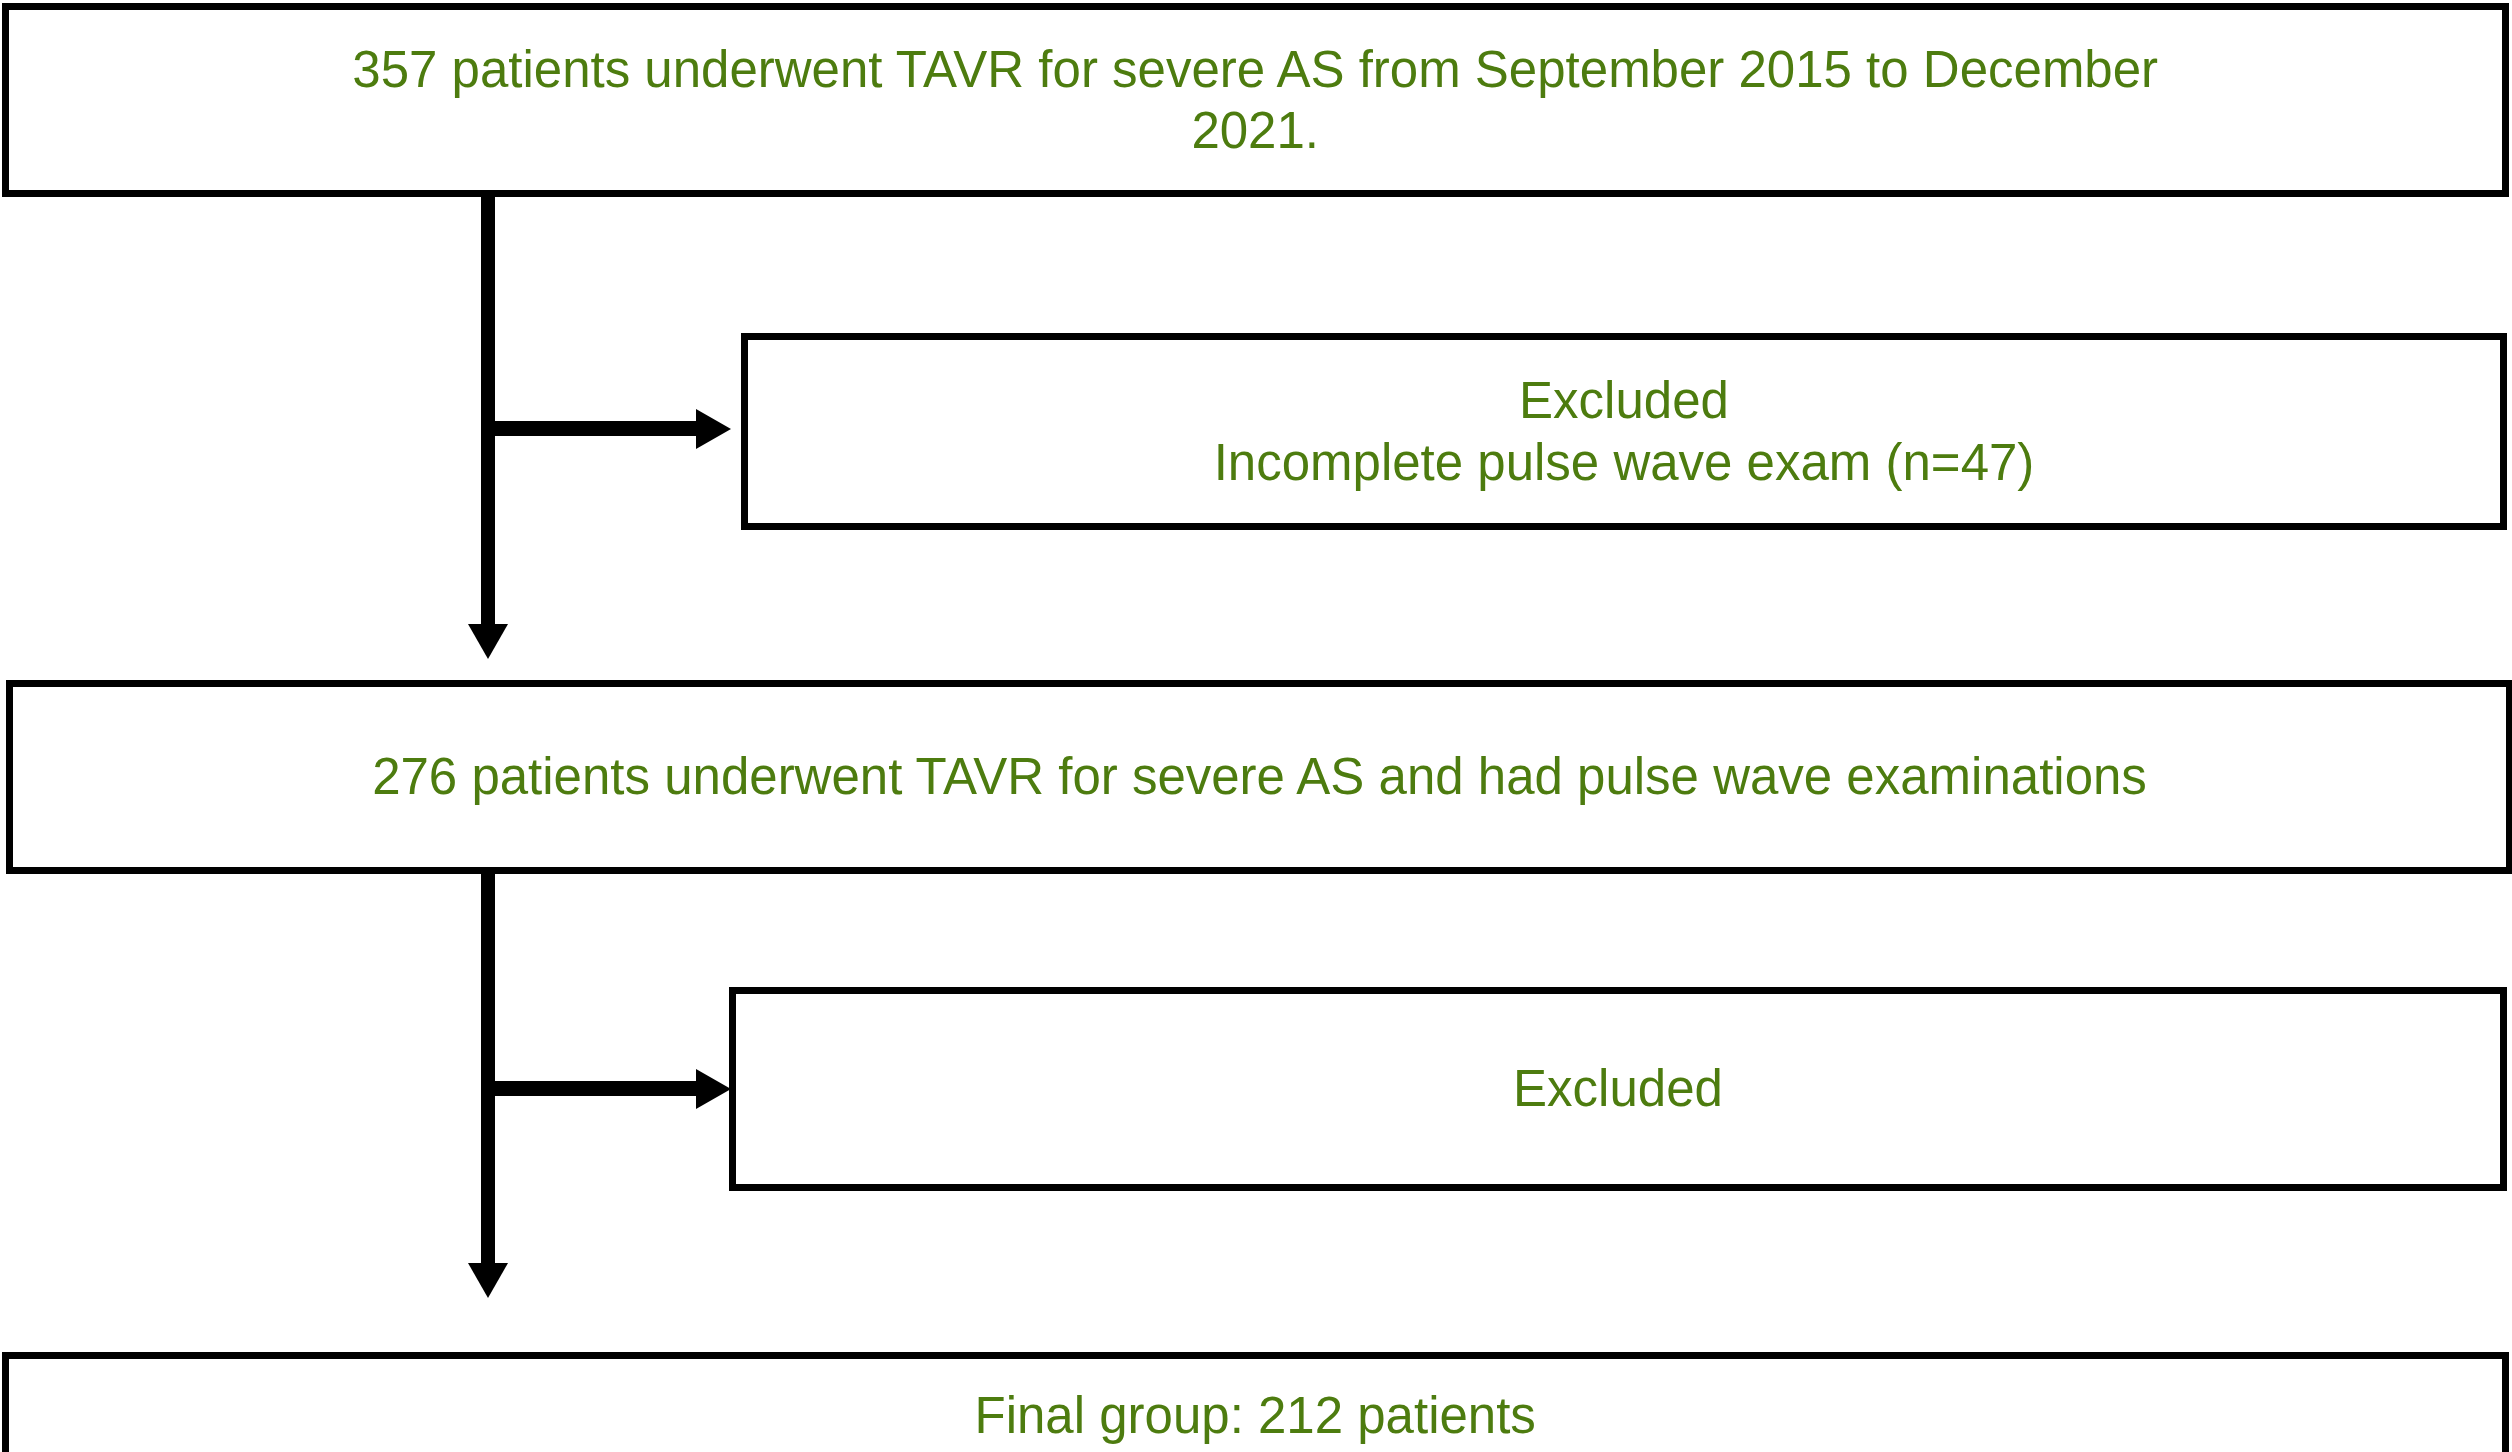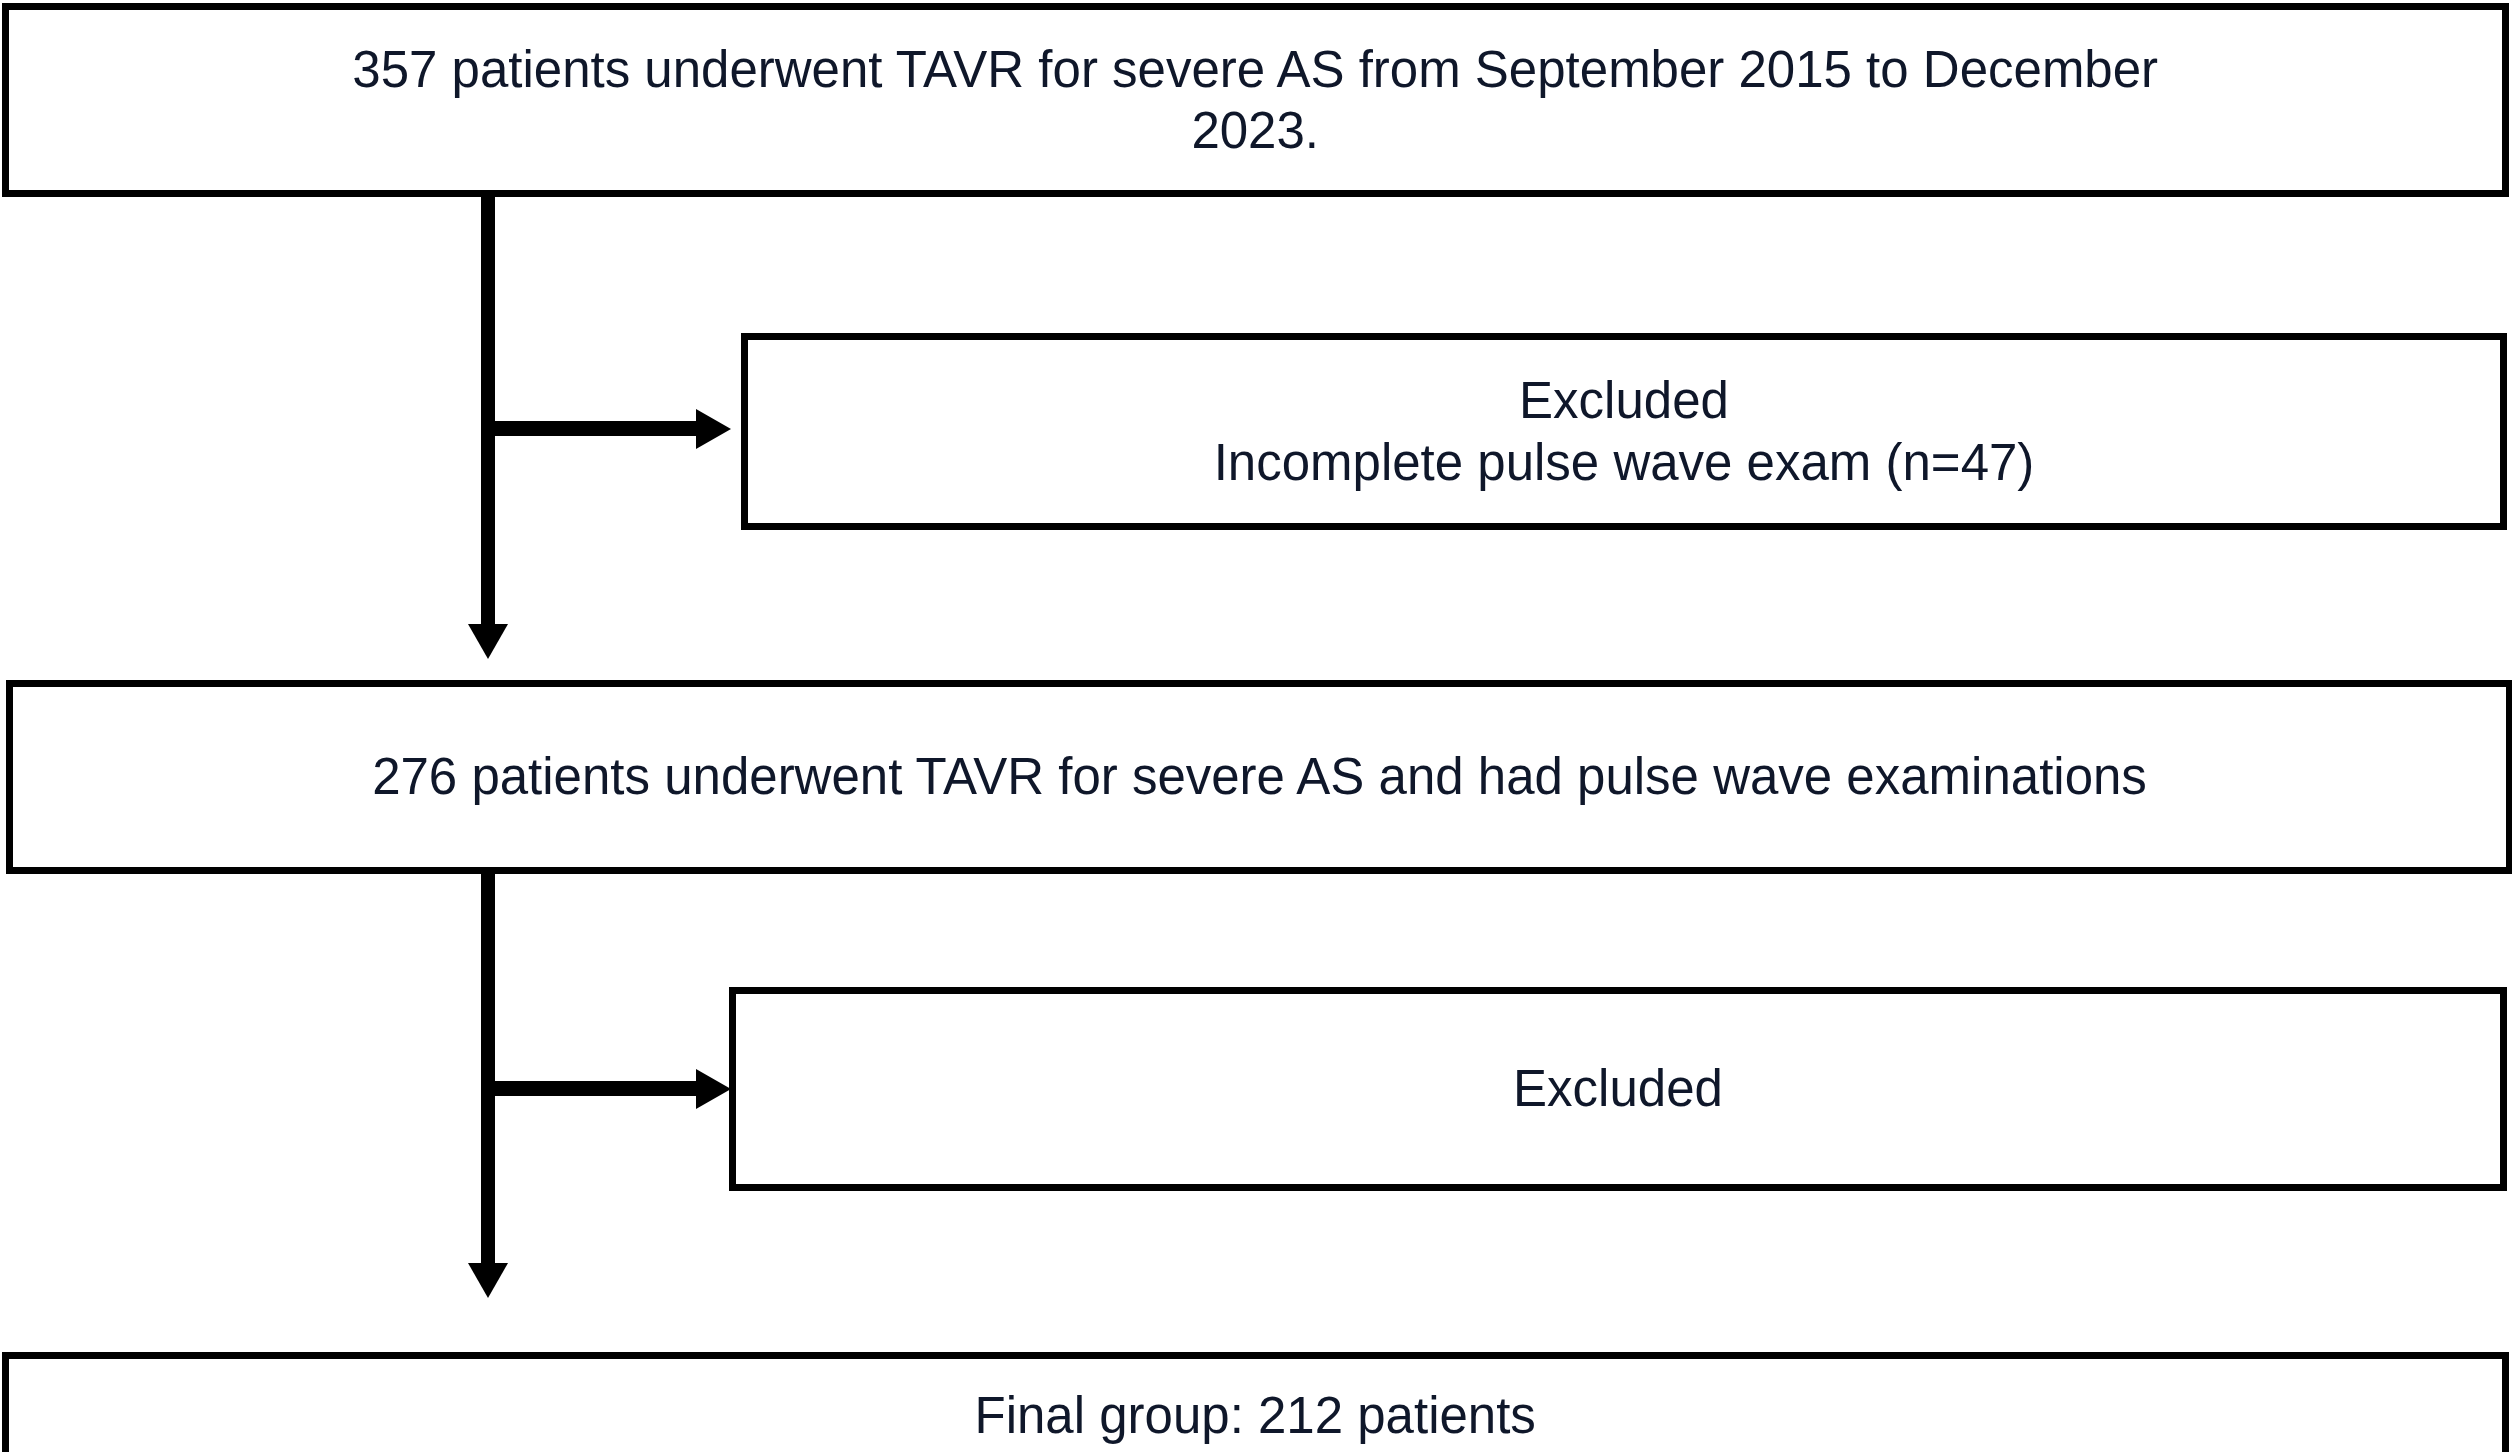--- a/index.html
+++ b/index.html
@@ -21,21 +21,21 @@
     box-sizing: border-box;
     border: 7.5px solid #000000;
     background: #ffffff;
     display: flex;
     flex-direction: column;
     align-items: center;
     justify-content: center;
     text-align: center;
     line-height: 1.20;
     font-size: 51px;
-    color: #0f172a;
+    color: #4d7c0f;
   }
   .node-box .line {
     display: block;
     white-space: nowrap;
   }
 
   
   #box-enrolled      { left: 1.7px;   top: 3.4px;    width: 2507px; height: 194px; }
   #box-excluded-1    { left: 741px; top: 333px;  width: 1766px; height: 197px; }
   #box-eligible      { left: 6px;   top: 680px;  width: 2507px; height: 194px; }
@@ -81,21 +81,21 @@
   #branch-head-1 { left: 696px; top: 409px;  }
   #branch-head-2 { left: 696px; top: 1069px; }
 </style>
 </head>
 <body>
 
 <div id="canvas">
 
   <div class="node-box" id="box-enrolled">
     <span class="line">357 patients underwent TAVR for severe AS from September 2015 to December</span>
-    <span class="line">2023.</span>
+    <span class="line">2021.</span>
   </div>
 
   <div class="v-stem" id="stem-1"></div>
   <div class="v-head" id="head-1"></div>
 
   <div class="h-stem" id="branch-1"></div>
   <div class="h-head" id="branch-head-1"></div>
 
   <div class="node-box" id="box-excluded-1">
     <span class="line">Excluded</span>

